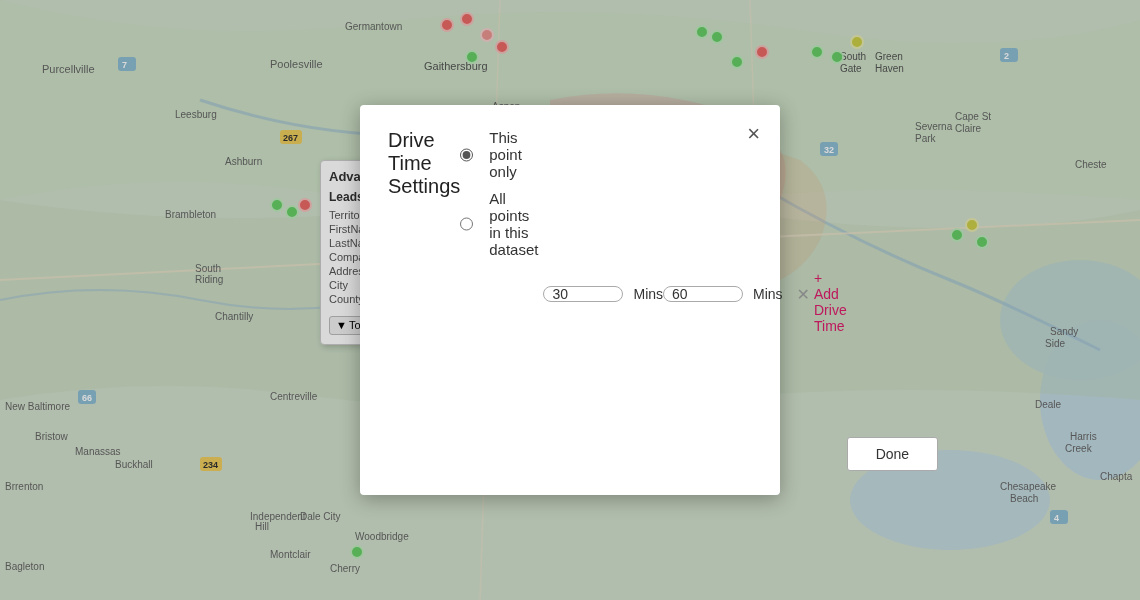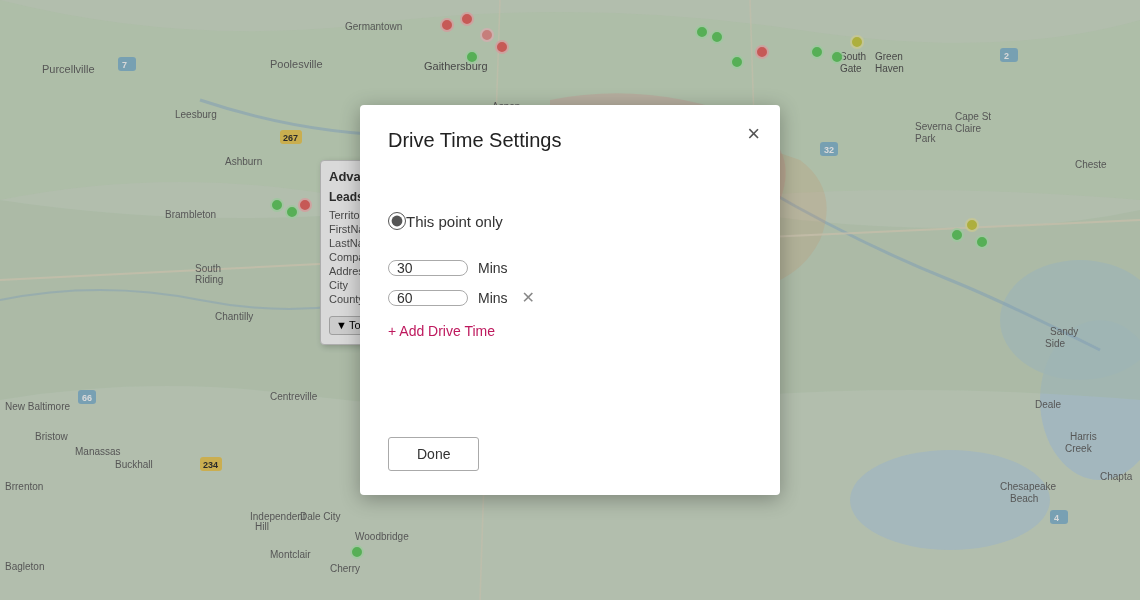--- a/index.html
+++ b/index.html
@@ -77,21 +77,21 @@
     
     #modal-dialog {
       background: white;
       border-radius: 4px;
       width: 420px;
       min-height: 390px;
       padding: 24px 28px;
       position: relative;
       box-shadow: 0 4px 20px rgba(0,0,0,0.3);
       display: flex;
-      flex-direction: column;
+      flex-direction: row;
     }
 
     #modal-title {
       font-size: 20px;
       font-weight: normal;
       color: #222;
       margin-bottom: 20px;
     }
 
     #close-btn {
@@ -106,24 +106,23 @@
       line-height: 1;
     }
 
     .radio-group {
       margin-bottom: 20px;
     }
 
     .radio-option {
       display: flex;
       align-items: center;
-      gap: 0;
+      gap: 16px;
       margin-bottom: 10px;
       cursor: pointer;
-      margin-top: 40px;
     }
 
     .radio-option input[type="radio"] {
       width: 18px;
       height: 18px;
       cursor: pointer;
       accent-color: #555;
     }
 
     .radio-label {
@@ -313,20 +312,24 @@
 <div id="modal-overlay">
   <div id="modal-dialog">
     <h2 id="modal-title">Drive Time Settings</h2>
     <button id="close-btn">×</button>
 
     <div class="radio-group">
       <label class="radio-option">
         <input type="radio" name="drive-time-scope" checked="" style="">
         <span class="radio-label">This point only</span>
       </label>
+      <label class="radio-option">
+        <input type="radio" name="drive-time-scope" style="">
+        <span class="radio-label">All points in this dataset</span>
+      </label>
     </div>
 
     <div class="drive-time-row">
       <input type="text" class="drive-time-input" value="30" style="">
       <span class="mins-label">Mins</span>
     </div>
 
     <div class="drive-time-row">
       <input type="text" class="drive-time-input" value="60" style="">
       <span class="mins-label">Mins</span>

